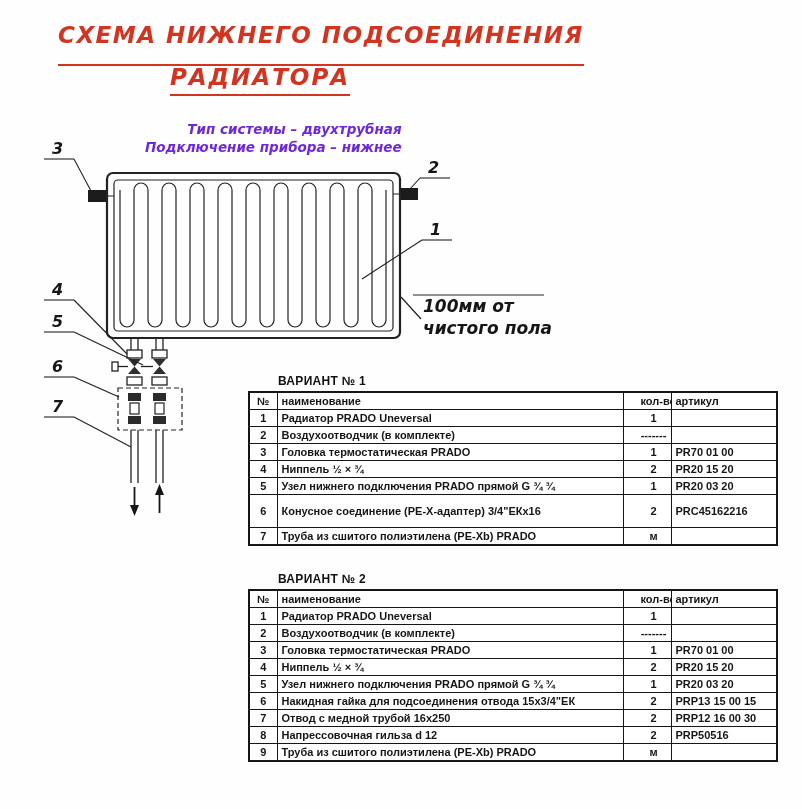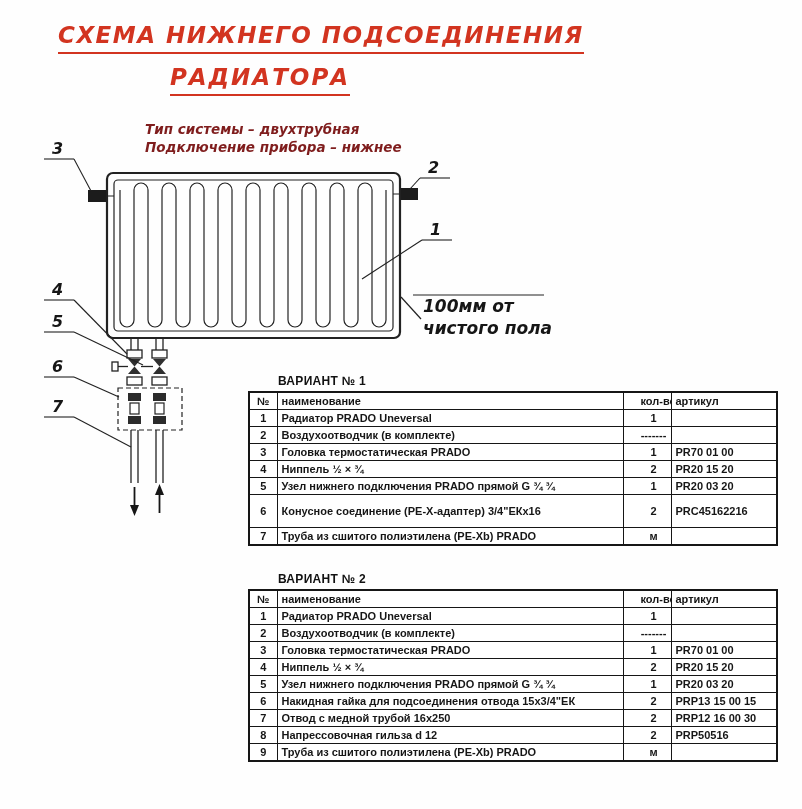--- a/index.html
+++ b/index.html
@@ -9,32 +9,32 @@
   }
   .page{position:absolute;inset:0;background:#fefefe;}
 
   
   .title-block{
     position:absolute;left:58px;top:22px;width:404px;
     font-family:"DejaVu Sans",sans-serif;font-style:italic;font-weight:bold;
   }
   .title-line1{white-space:nowrap;}
   .title-line1 span{
-    font-size:23px;letter-spacing:1.5px;padding-bottom:4px;border-bottom:2px solid;
+    font-size:23px;letter-spacing:1.5px;padding-bottom:16px;border-bottom:2px solid;
   }
   .title-line2{text-align:center;margin-top:16px;}
   .title-line2 span{
     font-size:23px;letter-spacing:2px;padding-bottom:4px;border-bottom:2px solid;margin-top:12px;
   }
 
   
   .system-info{
     position:absolute;left:145px;top:120px;
     font-family:"DejaVu Sans",sans-serif;font-style:italic;font-weight:bold;
-    font-size:13.5px;line-height:18px;color:#7f1d1d;
+    font-size:13.5px;line-height:18px;color:#6d28d9;text-align:right;
   }
 
   
   svg.diagram{position:absolute;left:30px;top:135px;}
   svg.diagram text{
     font-family:"DejaVu Sans",sans-serif;font-style:italic;fill:#161616;
   }
   svg.diagram .callout{font-size:16px;font-weight:600;}
   svg.diagram .floor-note{font-size:17px;font-weight:bold;}
 

